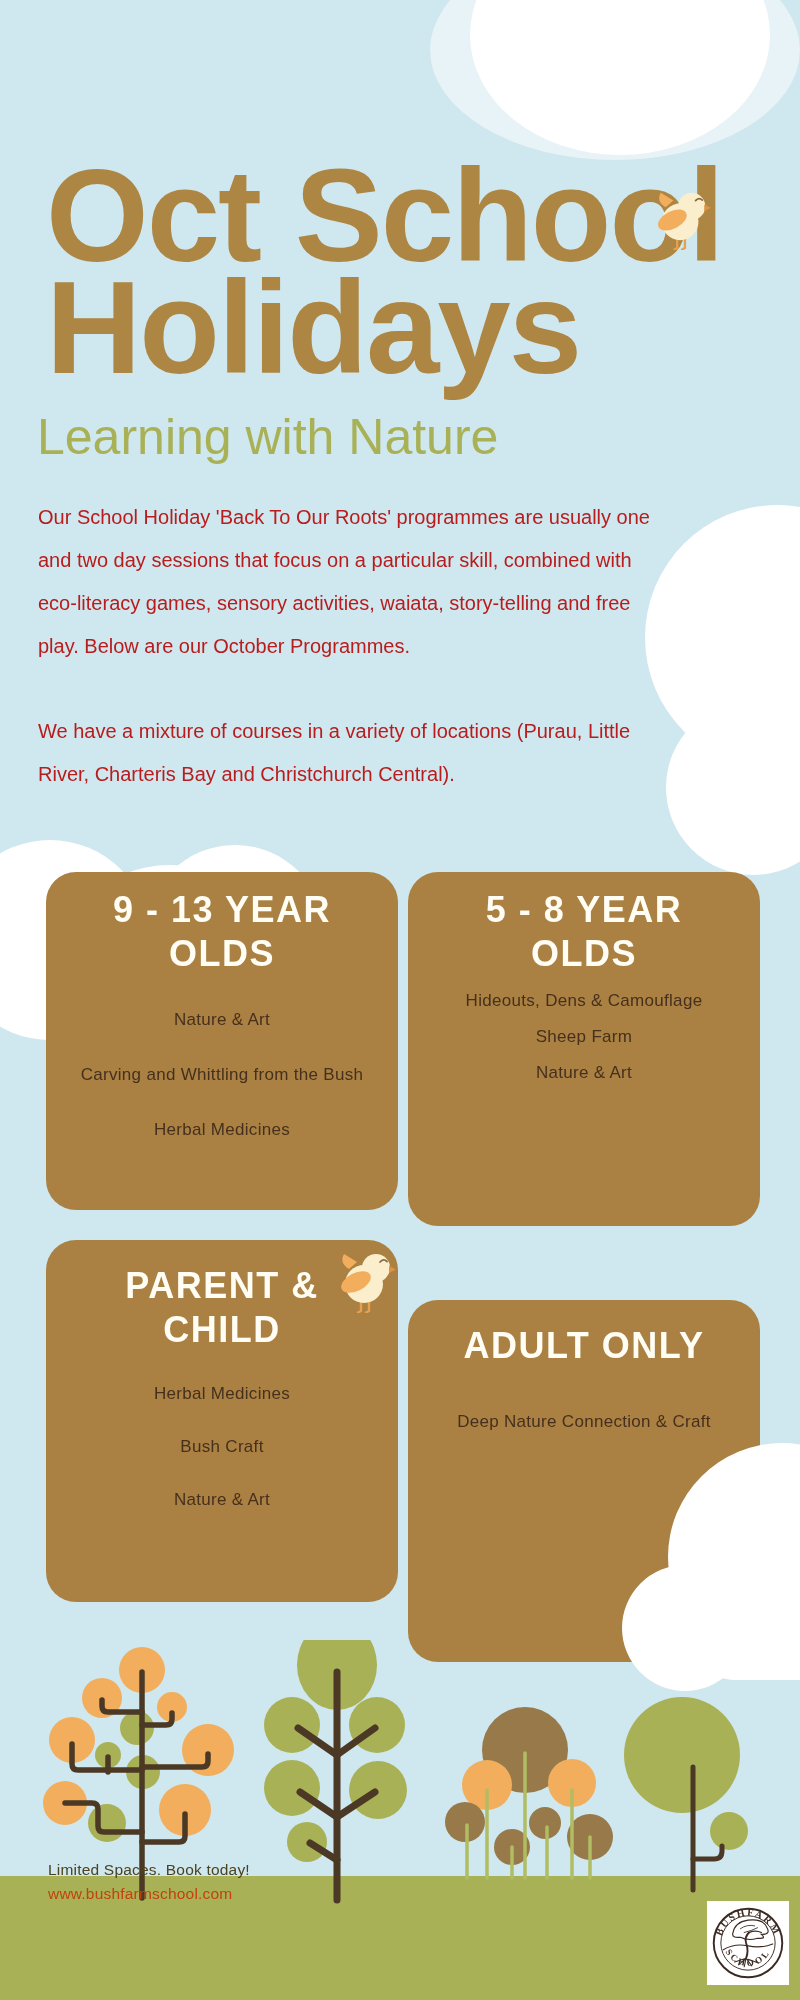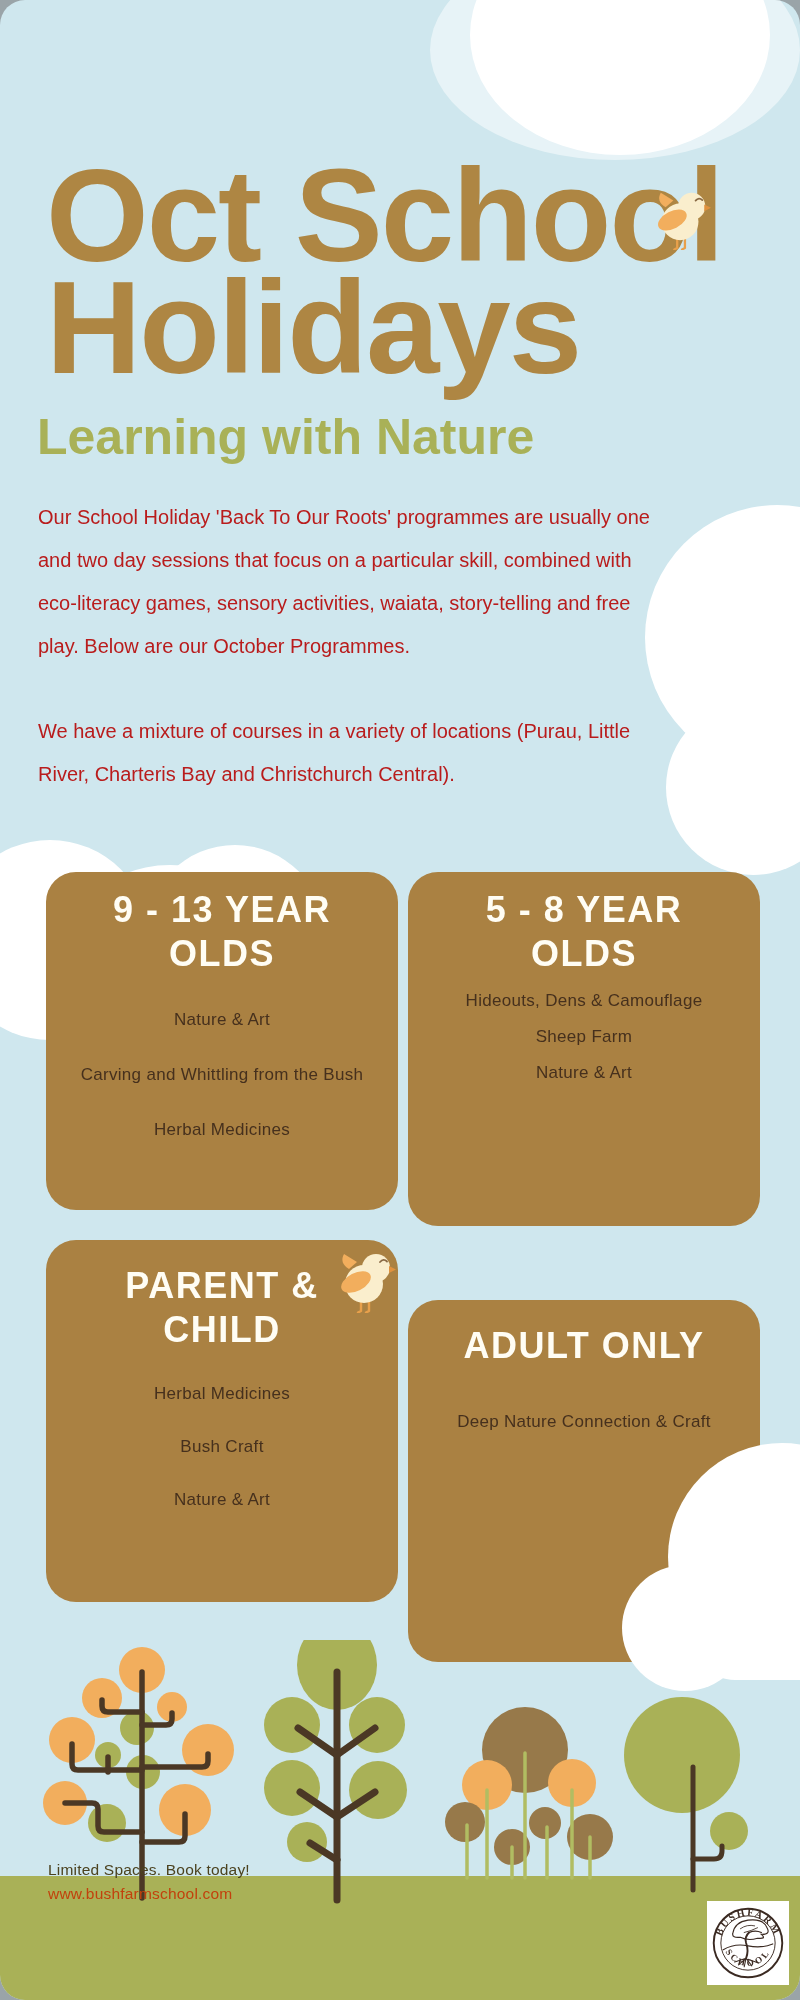--- a/index.html
+++ b/index.html
@@ -1,34 +1,33 @@
 <!DOCTYPE html>
 <html><head>
 <meta charset="utf-8">
 <style>
   html,body{margin:0;padding:0;background:#9aa4a8;}
   .page{
     position:relative;width:800px;height:2000px;margin:0 auto;
     background:#cfe7ee;overflow:hidden;
     font-family:"Liberation Sans",sans-serif;
-    border-radius:25px;
   }
   .cloud{position:absolute;background:#ffffff;border-radius:50%;}
   .cloud-soft{position:absolute;background:rgba(255,255,255,.5);border-radius:50%;}
   .cloud-rect{position:absolute;background:#ffffff;}
   .z1{z-index:1}.z3{z-index:3}
 
   .title{
     position:absolute;left:46px;top:72px;z-index:2;
     font-size:132px;line-height:112px;font-weight:bold;
     letter-spacing:-2px;color:#ae8643;white-space:pre-line;
   }
   .subtitle{
     position:absolute;left:37px;top:367px;z-index:2;
-    font-size:50px;line-height:56px;font-weight:bold;color:#a9b157;
+    font-size:50px;line-height:56px;font-weight:normal;color:#a9b157;
   }
   .para{
     position:absolute;left:38px;width:745px;z-index:2;
     font-size:20px;line-height:43px;color:#b91c1c;white-space:pre-line;
   }
   .para.p1{top:476px;}
   .para.p2{top:690px;}
 
   .card{
     position:absolute;width:352px;z-index:2;

